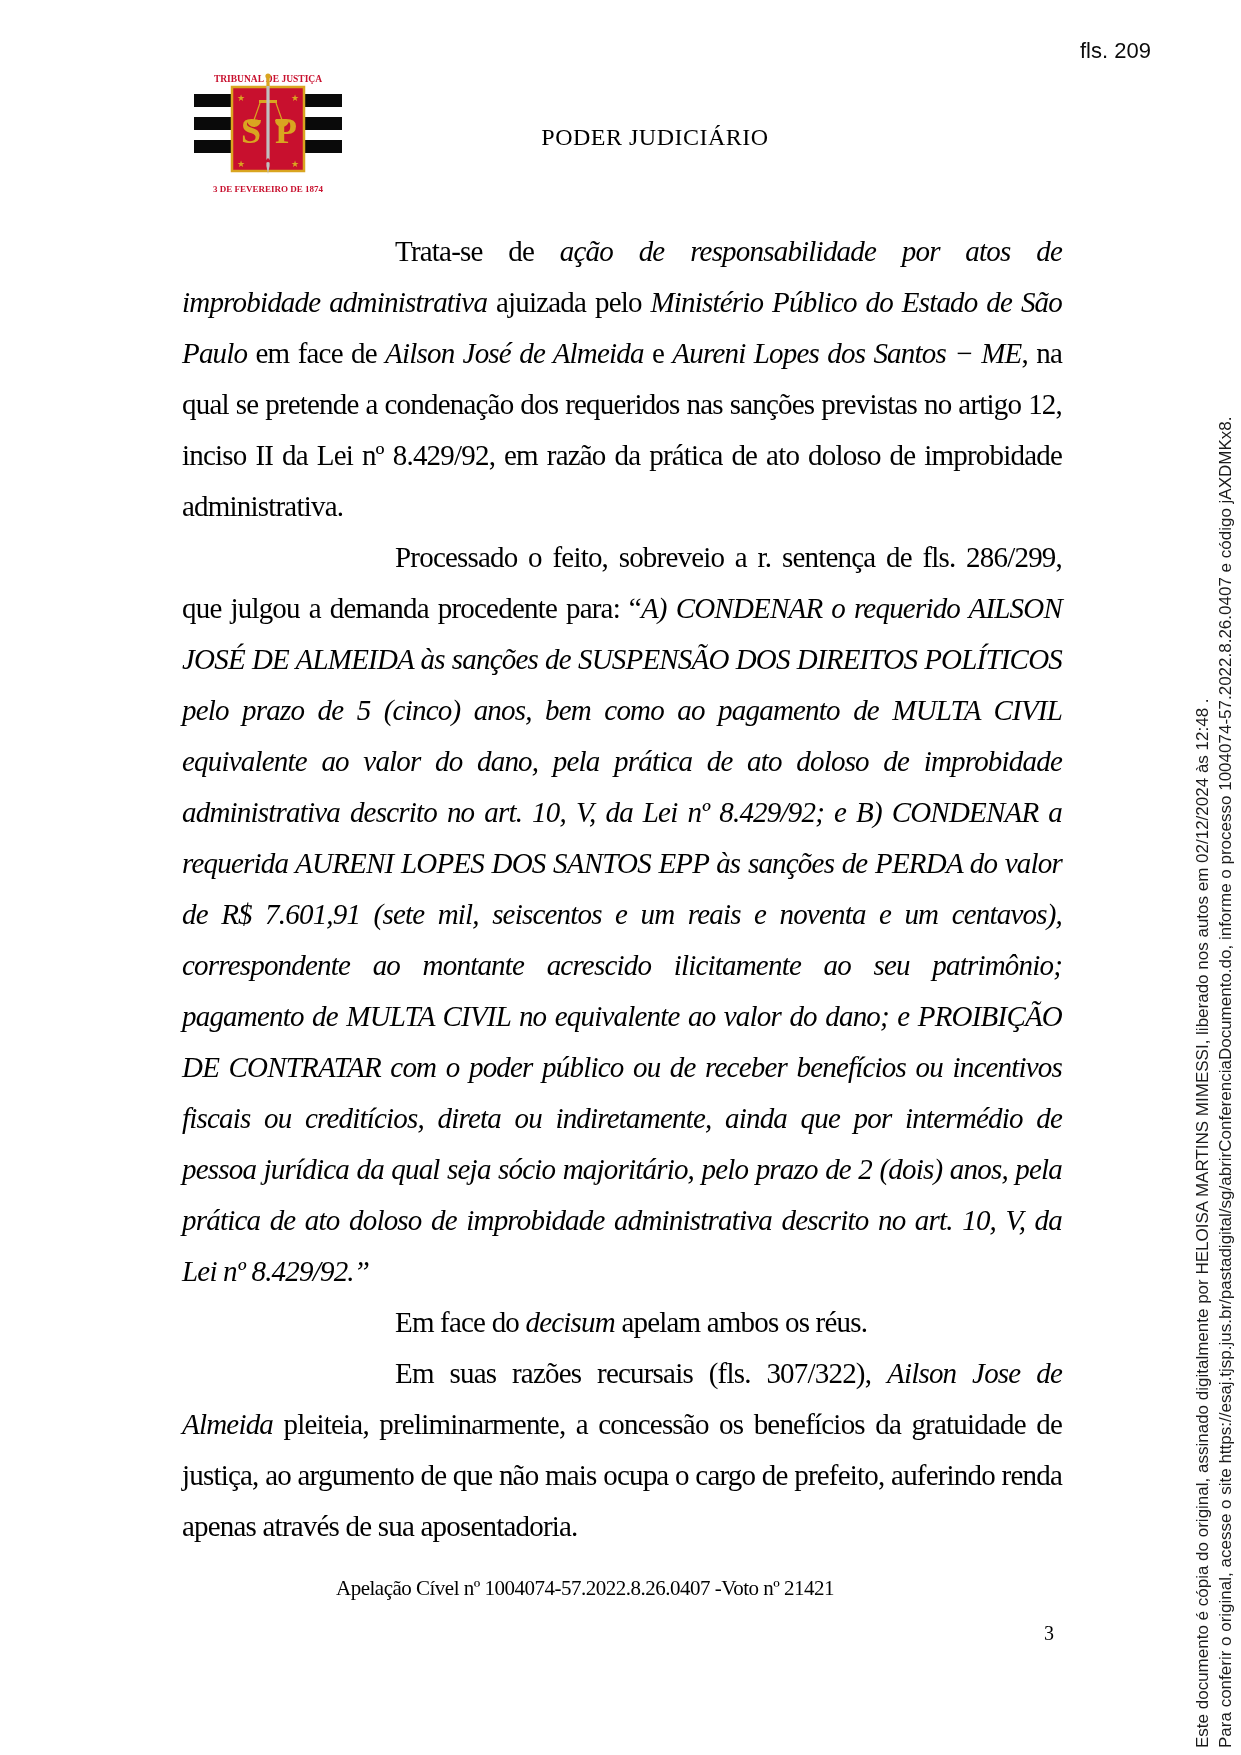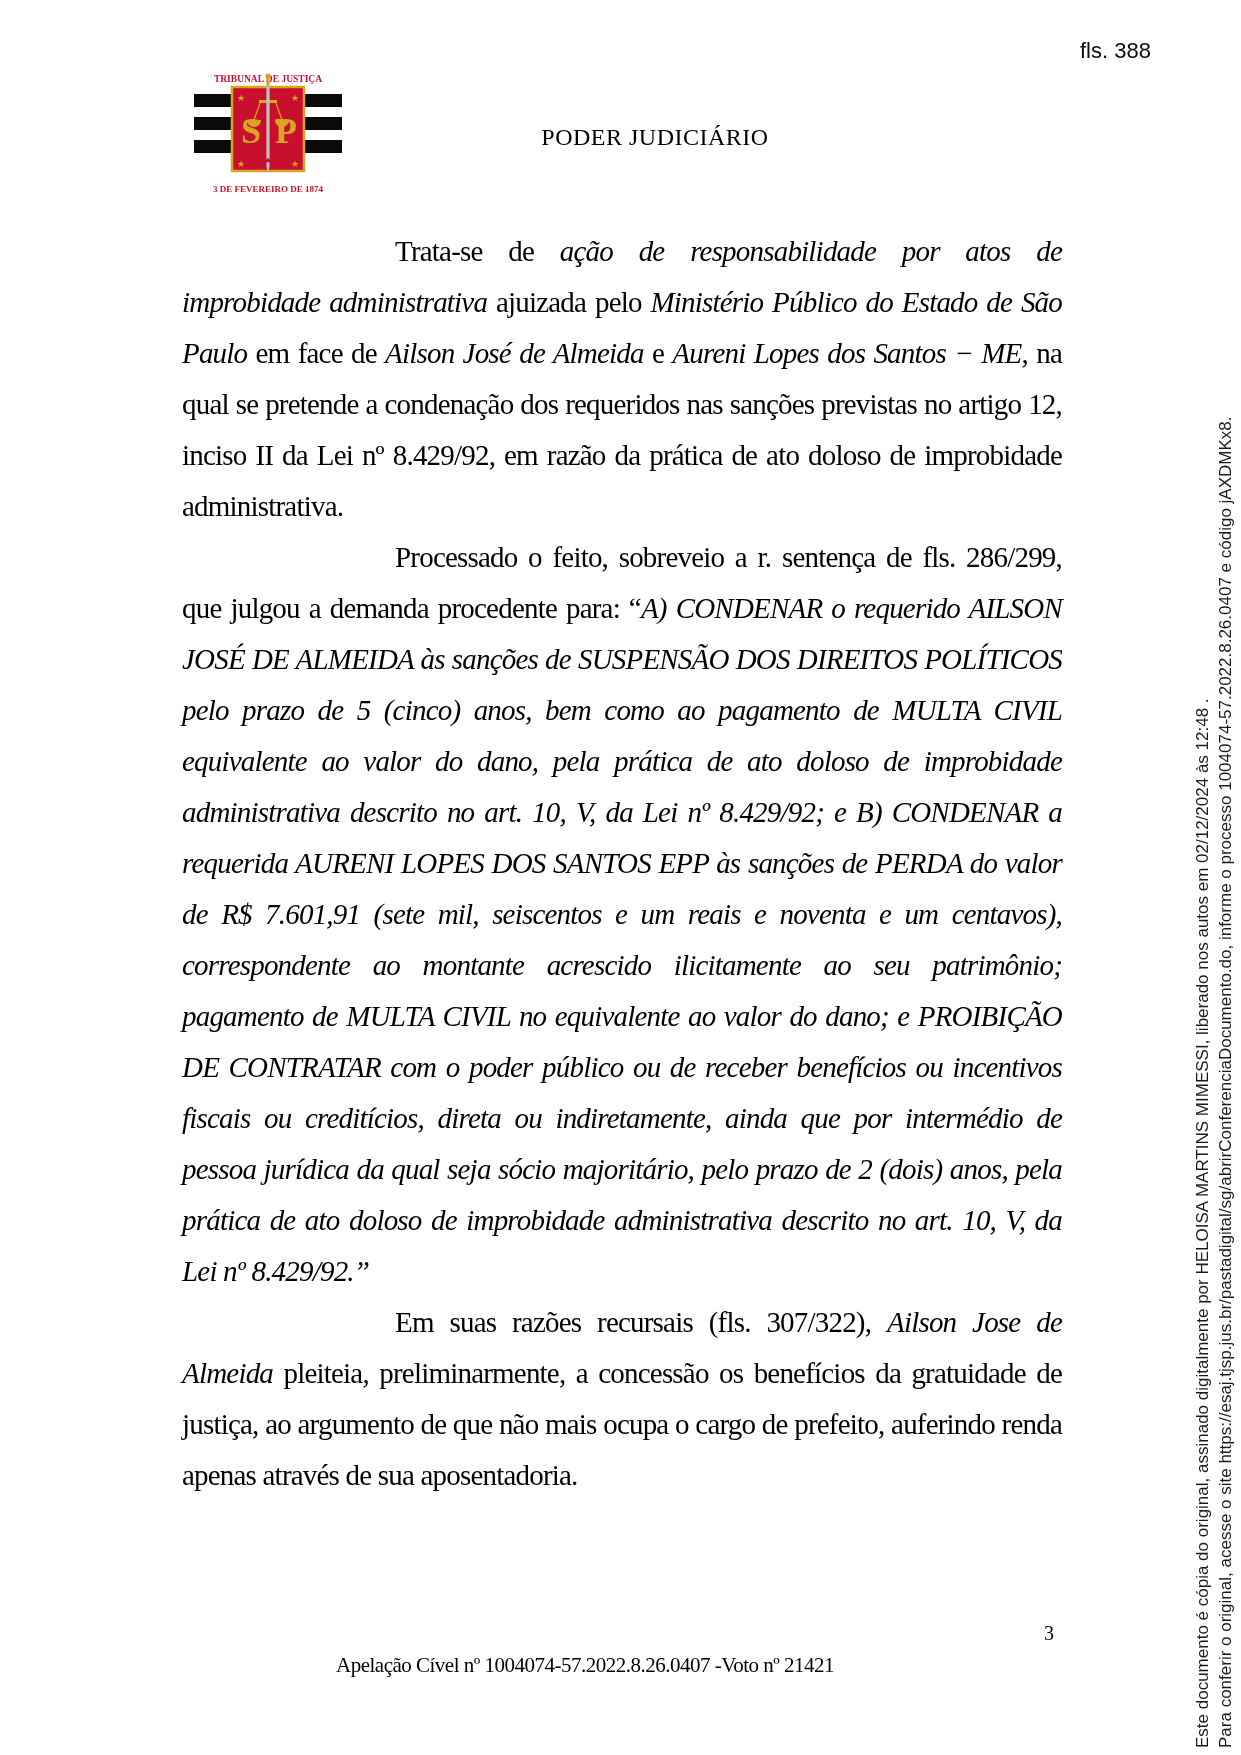--- a/index.html
+++ b/index.html
@@ -68,21 +68,21 @@
   }
   .doc-body p {
     margin: 0;
     text-indent: 213px;
   }
   .doc-body .it { font-style: italic; }
   
   .footer-case {
     position: absolute;
     left: 336px;
-    top: 1653px;
+    top: 1576px;
     font-size: 21px;
     letter-spacing: -0.5px;
     white-space: nowrap;
   }
   .footer-page {
     position: absolute;
     left: 1044px;
     top: 1622px;
     font-size: 20px;
   }
@@ -99,21 +99,21 @@
     color: #1a1a1a;
     white-space: nowrap;
   }
   .side-stamp div { white-space: nowrap; }
 </style>
 </head>
 <body>
 
 <div id="page">
 
-  <div class="folio">fls. 388</div>
+  <div class="folio">fls. 209</div>
 
   <div class="emblem">
     <svg width="152" height="128" viewBox="0 0 152 128">
 
       <text x="76" y="12" text-anchor="middle" font-family="Liberation Serif, serif" font-size="9.5" font-weight="bold" fill="#c8102e">TRIBUNAL DE JUSTIÇA</text>
 
       <rect x="2" y="24" width="42" height="13" fill="#0a0a0a"></rect>
       <rect x="2" y="47" width="42" height="13" fill="#0a0a0a"></rect>
       <rect x="2" y="70" width="42" height="13" fill="#0a0a0a"></rect>
       <rect x="108" y="24" width="42" height="13" fill="#0a0a0a"></rect>
@@ -147,20 +147,21 @@
     </svg>
   </div>
 
   <div class="header-titles">
     <div class="header-line1">PODER JUDICIÁRIO</div>
   </div>
 
   <div class="doc-body">
       <p><span>Trata-se de </span><span class="it">ação de responsabilidade por atos de improbidade administrativa</span><span> ajuizada pelo </span><span class="it">Ministério Público do Estado de São Paulo</span><span> em face de </span><span class="it">Ailson José de Almeida</span><span> e </span><span class="it">Aureni Lopes dos Santos − ME</span><span>, na qual se pretende a condenação dos requeridos nas sanções previstas no artigo 12, inciso II da Lei nº 8.429/92, em razão da prática de ato doloso de improbidade administrativa.</span></p>
       <p><span>Processado o feito, sobreveio a r. sentença de fls. 286/299, que julgou a demanda procedente para: “</span><span class="it">A) CONDENAR o requerido AILSON JOSÉ DE ALMEIDA às sanções de SUSPENSÃO DOS DIREITOS POLÍTICOS pelo prazo de 5 (cinco) anos, bem como ao pagamento de MULTA CIVIL equivalente ao valor do dano, pela prática de ato doloso de improbidade administrativa descrito no art. 10, V, da Lei nº 8.429/92; e B) CONDENAR a requerida AURENI LOPES DOS SANTOS EPP às sanções de PERDA do valor de R$ 7.601,91 (sete mil, seiscentos e um reais e noventa e um centavos), correspondente ao montante acrescido ilicitamente ao seu patrimônio; pagamento de MULTA CIVIL no equivalente ao valor do dano; e PROIBIÇÃO DE CONTRATAR com o poder público ou de receber benefícios ou incentivos fiscais ou creditícios, direta ou indiretamente, ainda que por intermédio de pessoa jurídica da qual seja sócio majoritário, pelo prazo de 2 (dois) anos, pela prática de ato doloso de improbidade administrativa descrito no art. 10, V, da Lei nº 8.429/92.”</span></p>
+      <p><span>Em face do </span><span class="it">decisum</span><span> apelam ambos os réus.</span></p>
       <p><span>Em suas razões recursais (fls. 307/322), </span><span class="it">Ailson Jose de Almeida</span><span> pleiteia, preliminarmente, a concessão os benefícios da gratuidade de justiça, ao argumento de que não mais ocupa o cargo de prefeito, auferindo renda apenas através de sua aposentadoria.</span></p>
     </div>
 
   <div class="footer-case">Apelação Cível nº 1004074-57.2022.8.26.0407 -Voto nº 21421</div>
   <div class="footer-page">3</div>
 
   <div class="side-stamp">
     <div>Este documento é cópia do original, assinado digitalmente por HELOISA MARTINS MIMESSI, liberado nos autos em 02/12/2024 às 12:48 .</div>
     <div>Para conferir o original, acesse o site https://esaj.tjsp.jus.br/pastadigital/sg/abrirConferenciaDocumento.do, informe o processo 1004074-57.2022.8.26.0407 e código jAXDMKx8.</div>
   </div>

